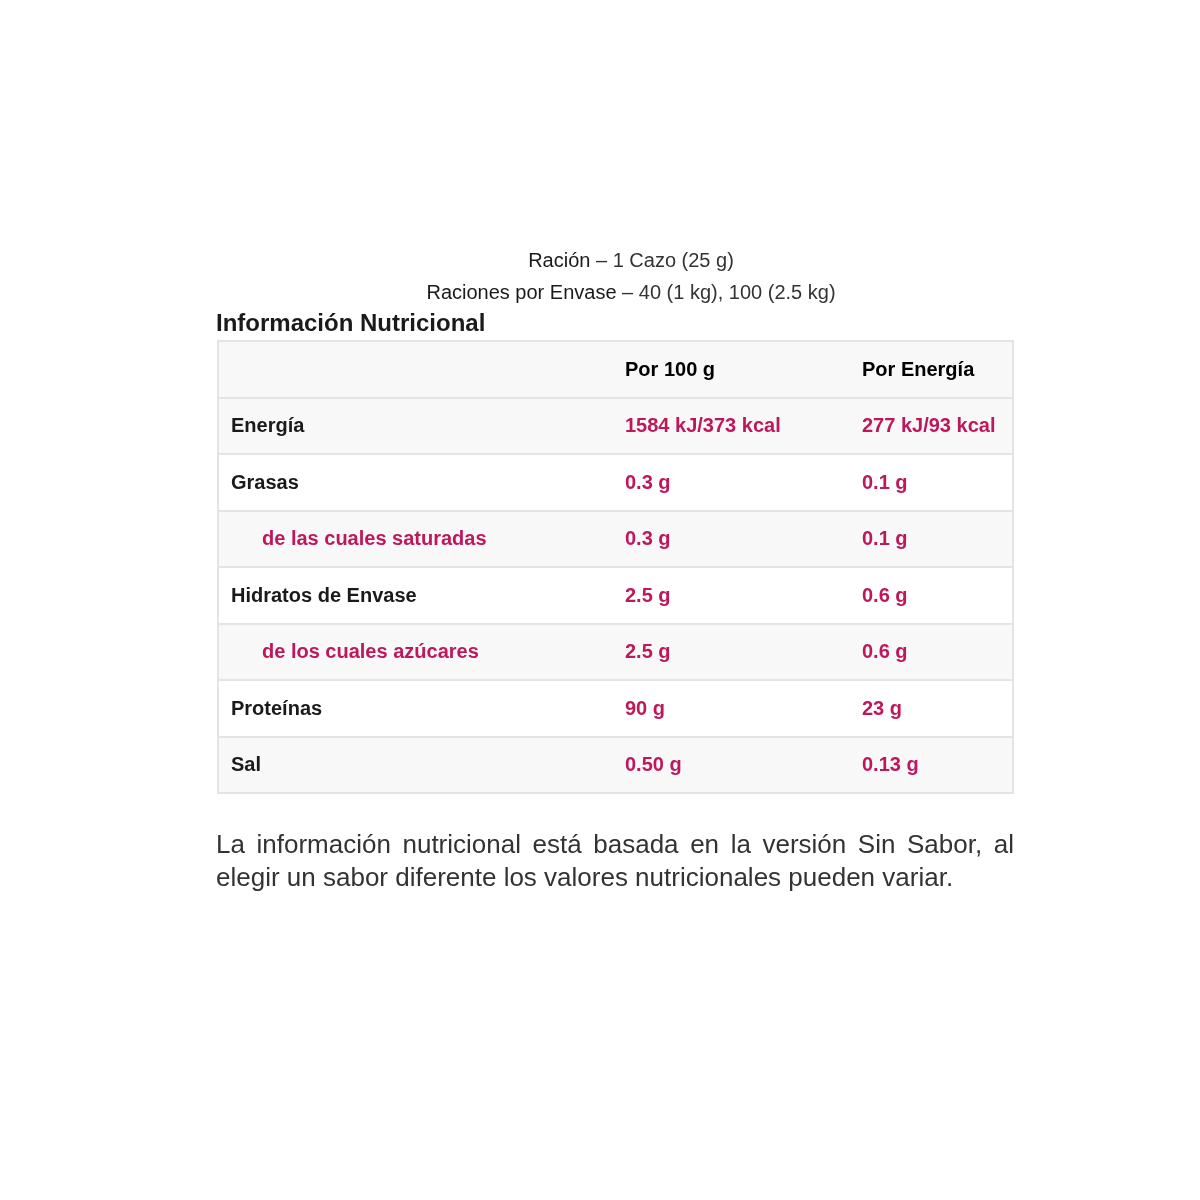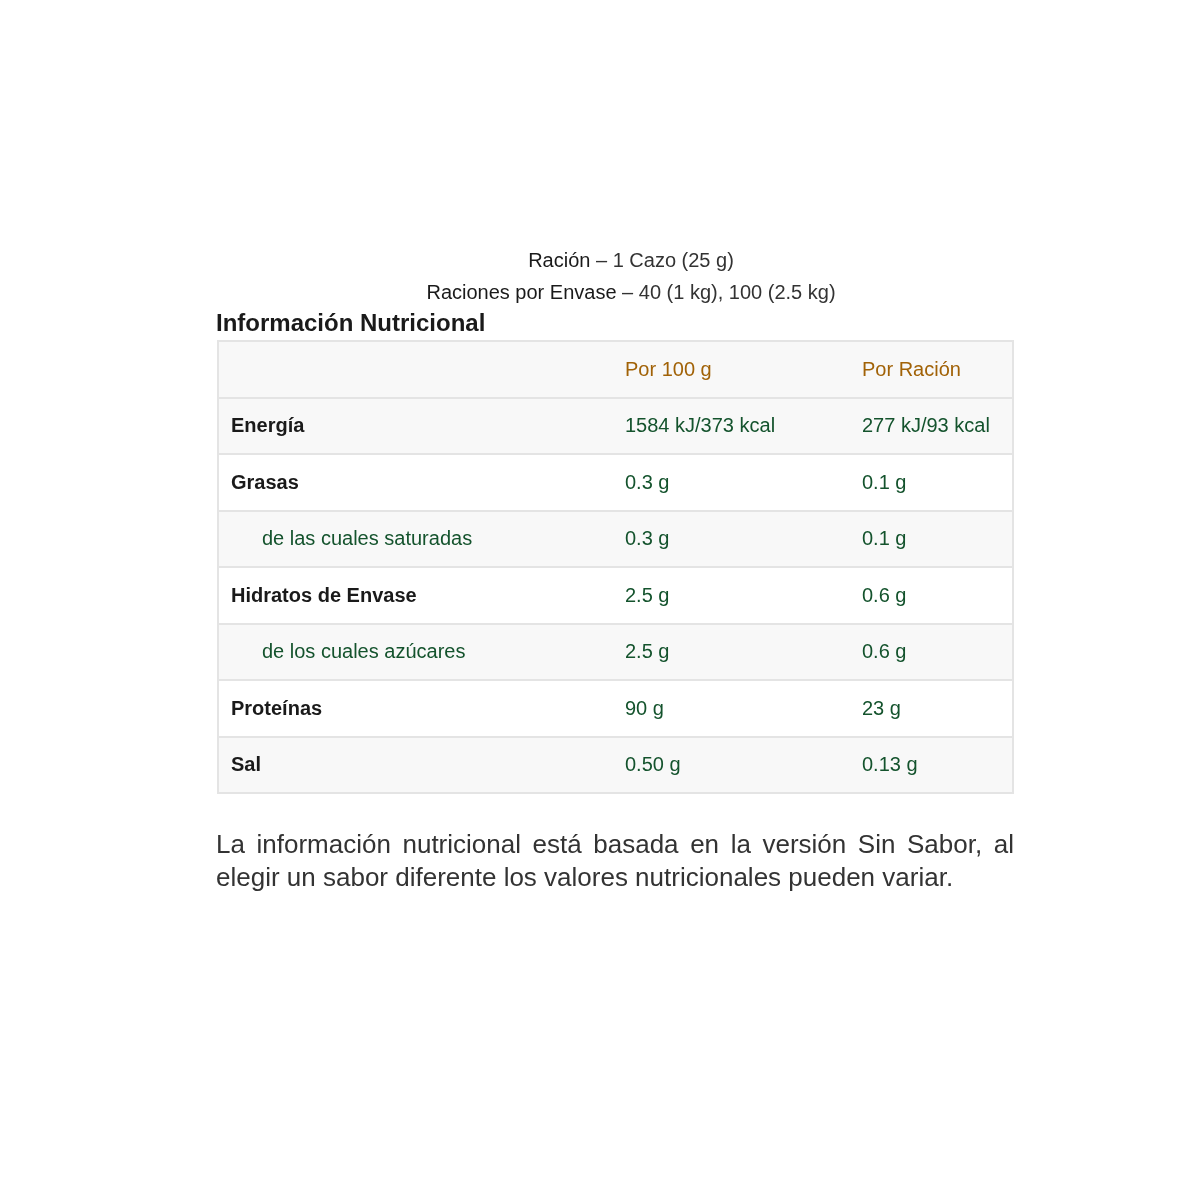--- a/index.html
+++ b/index.html
@@ -47,32 +47,32 @@
       border: 2px solid #e4e4e4;
       font-size: 20px;
     }
     table.nutrition td, table.nutrition th {
       border-top: 2px solid #e4e4e4;
       border-bottom: 2px solid #e4e4e4;
       height: 54.5px;
       padding: 0 12px;
       text-align: left;
       vertical-align: middle;
-      color: #14532d;
-      font-weight: normal;
+      color: #be185d;
+      font-weight: bold;
     }
     table.nutrition tr.shaded td, table.nutrition tr.shaded th {
       background: #f8f8f8;
     }
     table.nutrition tr.plain td {
       background: #ffffff;
     }
     table.nutrition th {
-      font-weight: normal;
-      color: #a16207;
+      font-weight: bold;
+      color: #000000;
     }
     td.col-name { width: 339px; }
     td.col-100 { width: 213px; }
     td.name-bold {
       font-weight: bold !important;
       color: #1a1a1a !important;
     }
     td.name-sub {
       padding-left: 43px !important;
       margin-top: 9px;
@@ -93,21 +93,21 @@
   <div class="serving-line"><b>Ración</b><span> – 1 Cazo (25 g)</span></div>
   <div class="serving-line"><b>Raciones por Envase</b><span> – 40 (1 kg), 100 (2.5 kg)</span></div>
 
   <div class="section-title">Información Nutricional</div>
 
   <table class="nutrition">
     <thead>
       <tr class="shaded">
         <th style="width:339px"></th>
         <th style="width:213px">Por 100 g</th>
-        <th>Por Ración</th>
+        <th>Por Energía</th>
       </tr>
     </thead>
     <tbody>
       <tr class="shaded">
         <td class="col-name name-bold">Energía</td>
         <td class="col-100">1584 kJ/373 kcal</td>
         <td>277 kJ/93 kcal</td>
       </tr>
       <tr class="plain">
         <td class="col-name name-bold">Grasas</td>

